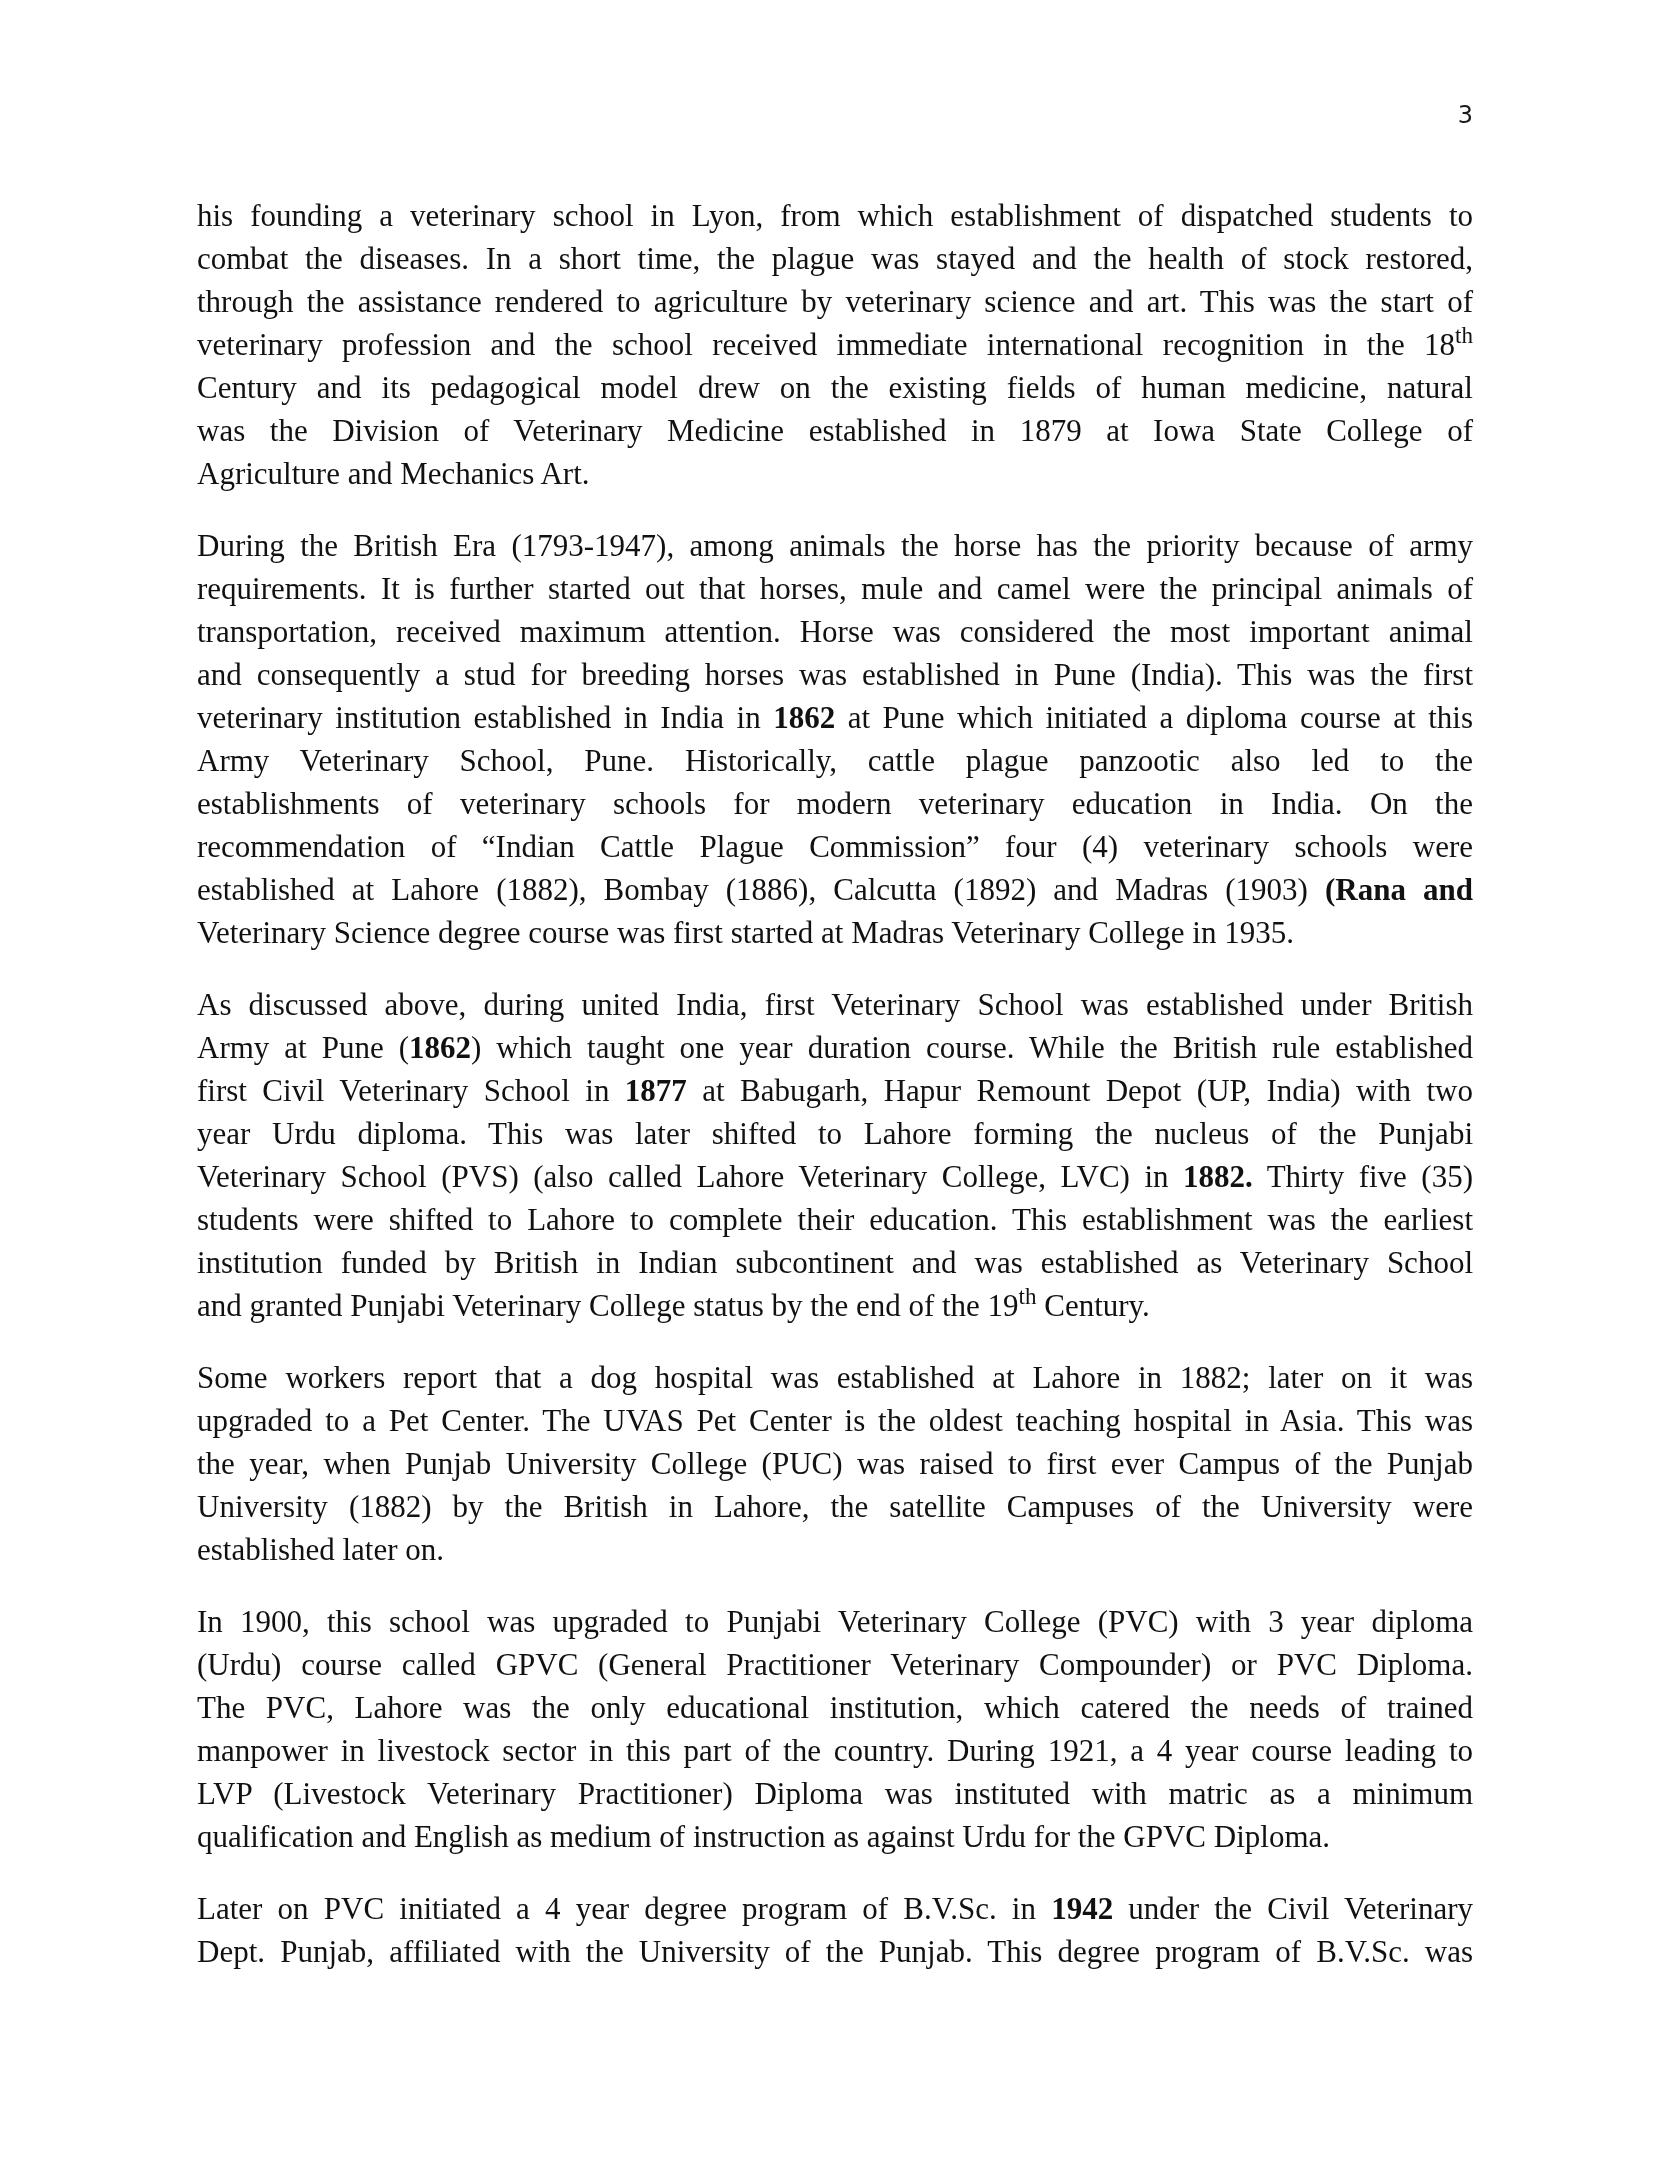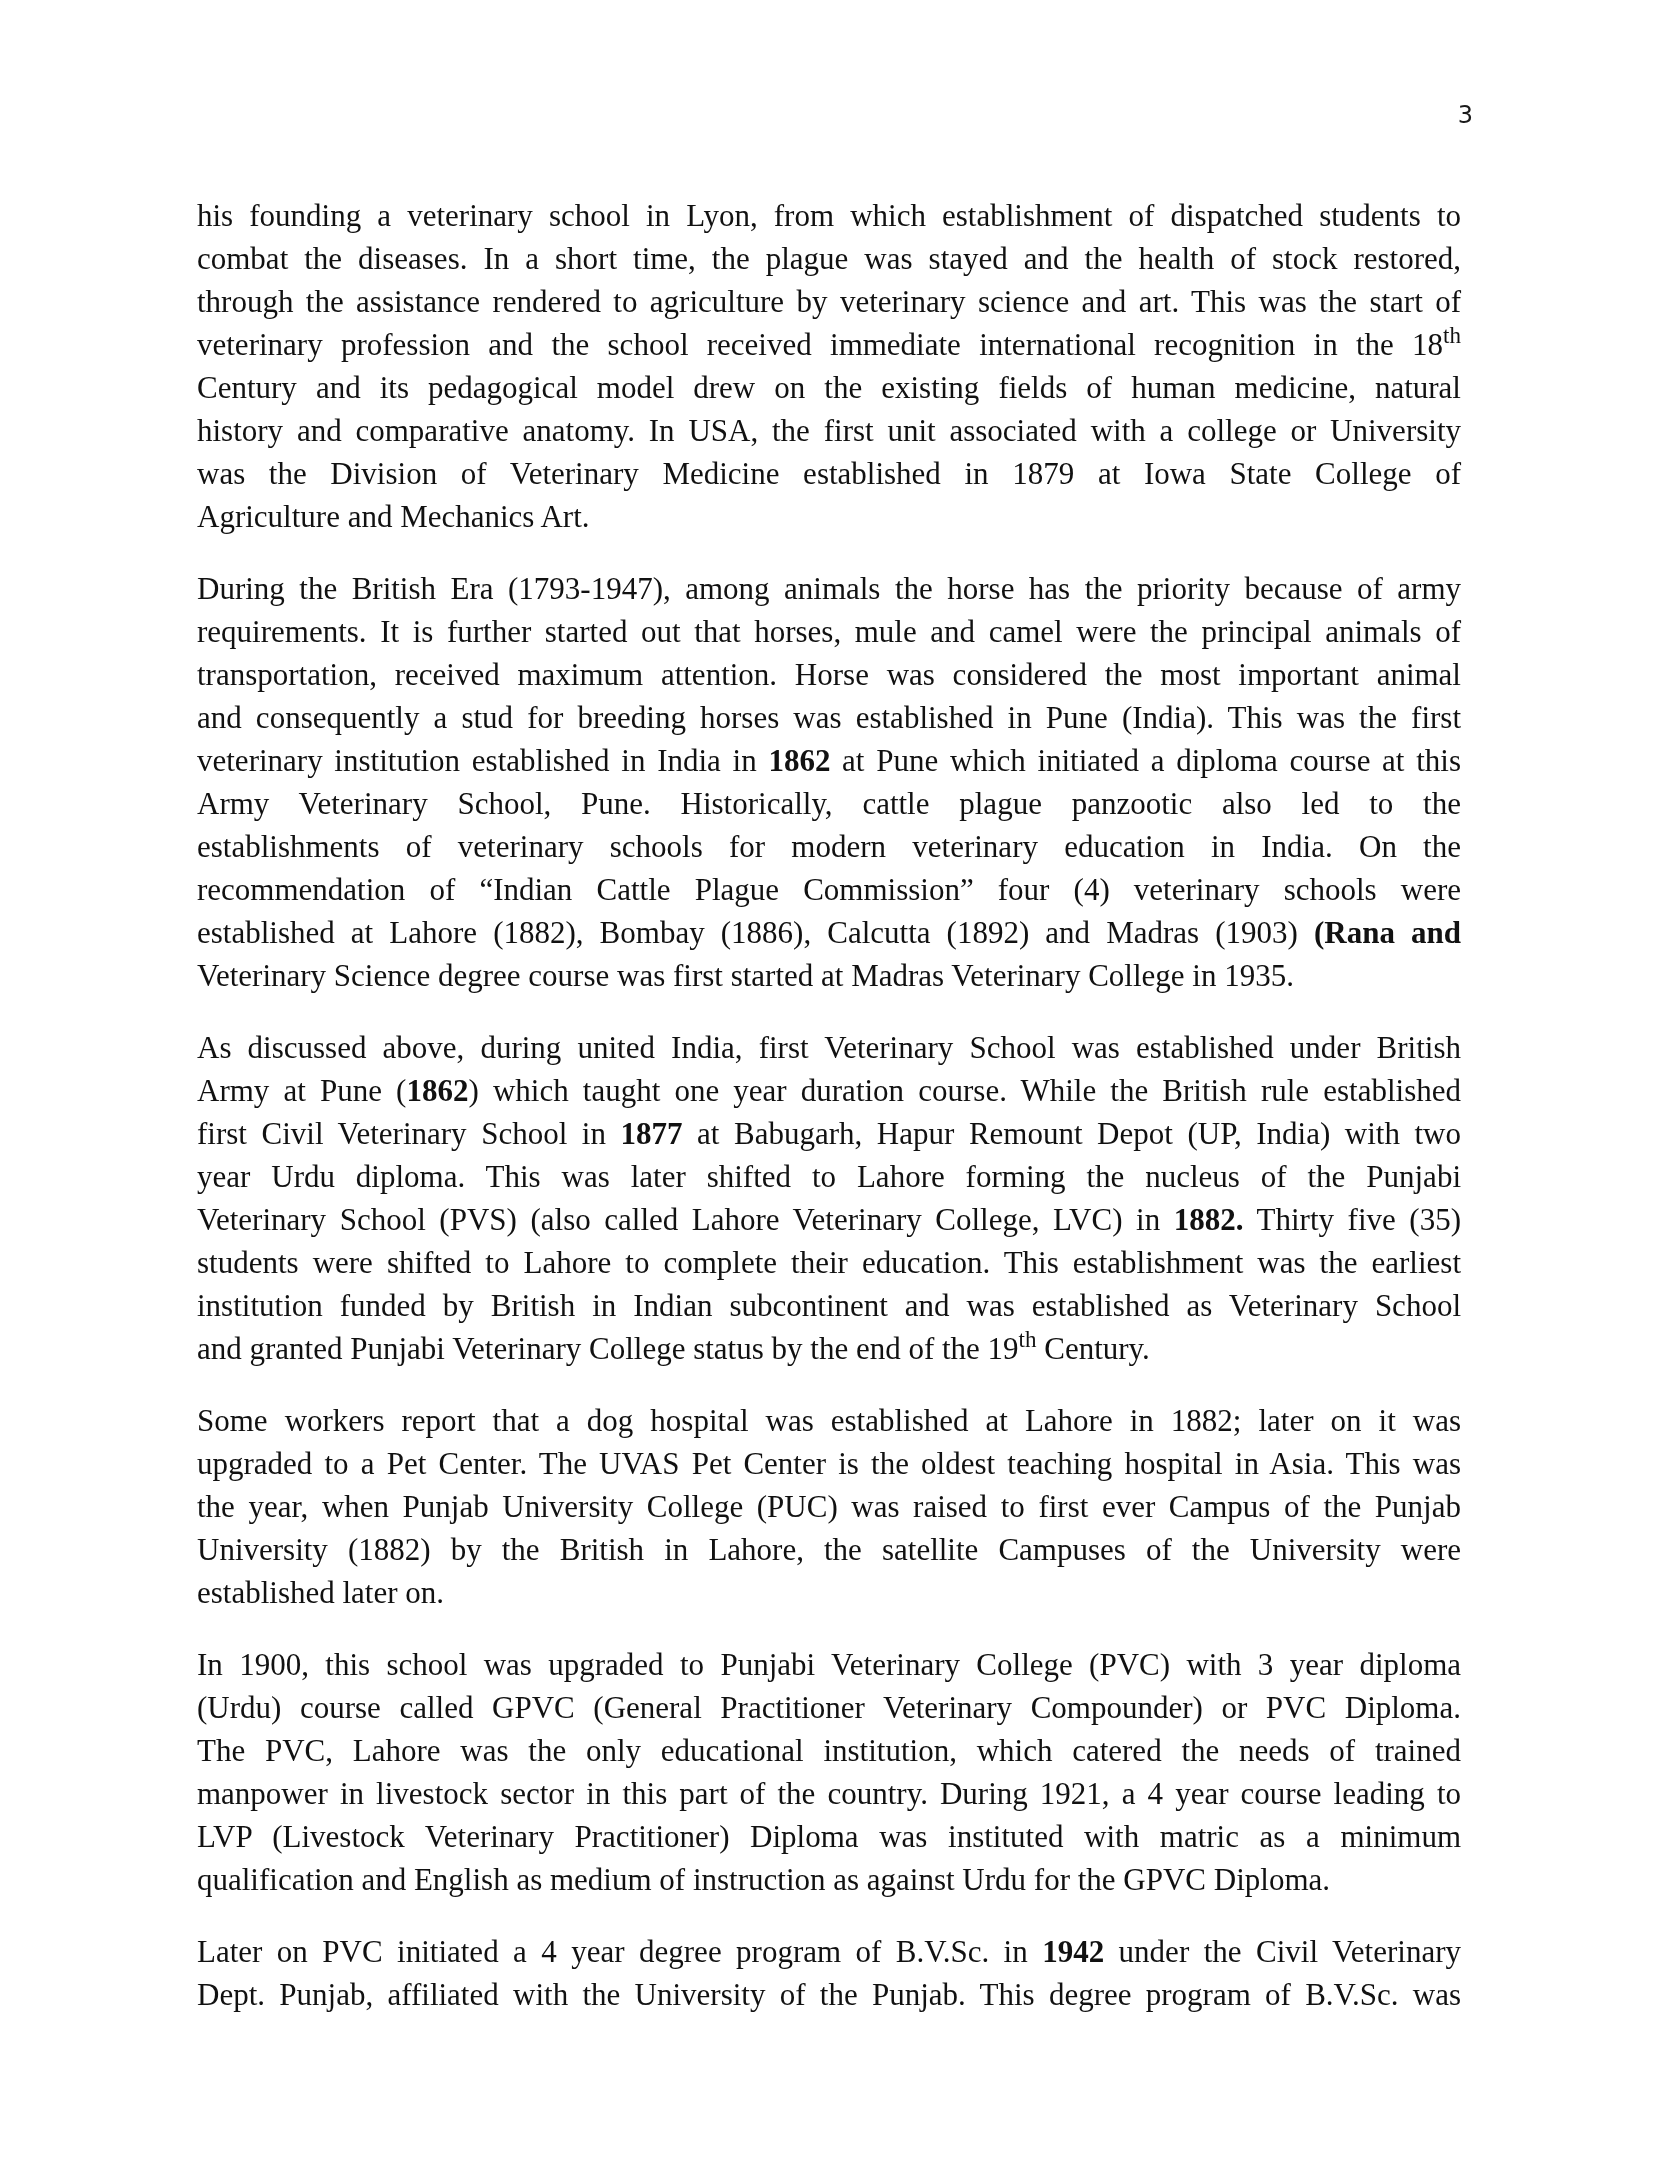--- a/index.html
+++ b/index.html
@@ -29,21 +29,21 @@
       position: absolute;
       left: 197px;
       top: 194px;
       width: 1276px;
       font-family: "Liberation Serif", "DejaVu Serif", serif;
       font-size: 31px;
       line-height: 43px;
       color: #111111;
     }
     .para {
-      margin: 0 12px 29px 0;
+      margin: 0 0 29px 0;
     }
     .line {
       display: block;
       height: 43px;
       white-space: nowrap;
       text-align: justify;
       text-align-last: justify;
       white-space: normal;
       overflow: visible;
     }
@@ -64,21 +64,20 @@
 
 <div class="page-number">3</div>
 
 <div class="body-text" id="body-text">
     <div class="para">
       <div class="line"><span class="seg">his founding a veterinary school in Lyon, from which establishment of dispatched students to</span></div>
       <div class="line"><span class="seg">combat the diseases. In a short time, the plague was stayed and the health of stock restored,</span></div>
       <div class="line"><span class="seg">through the assistance rendered to agriculture by veterinary science and art. This was the start of</span></div>
       <div class="line"><span class="seg">veterinary profession and the school received immediate international recognition in the 18</span><sup>th</sup></div>
       <div class="line"><span class="seg">Century and its pedagogical model drew on the existing fields of human medicine, natural</span></div>
-      <div class="line"><span class="seg">history and comparative anatomy. In USA, the first unit associated with a college or University</span></div>
       <div class="line"><span class="seg">was the Division of Veterinary Medicine established in 1879 at Iowa State College of</span></div>
       <div class="line last"><span class="seg">Agriculture and Mechanics Art.</span></div>
     </div>
     <div class="para">
       <div class="line"><span class="seg">During the British Era (1793-1947), among animals the horse has the priority because of army</span></div>
       <div class="line"><span class="seg">requirements. It is further started out that horses, mule and camel were the principal animals of</span></div>
       <div class="line"><span class="seg">transportation, received maximum attention. Horse was considered the most important animal</span></div>
       <div class="line"><span class="seg">and consequently a stud for breeding horses was established in Pune (India). This was the first</span></div>
       <div class="line"><span class="seg">veterinary institution established in India in </span><span class="seg bold">1862</span><span class="seg"> at Pune which initiated a diploma course at this</span></div>
       <div class="line"><span class="seg">Army Veterinary School, Pune. Historically, cattle plague panzootic also led to the</span></div>

